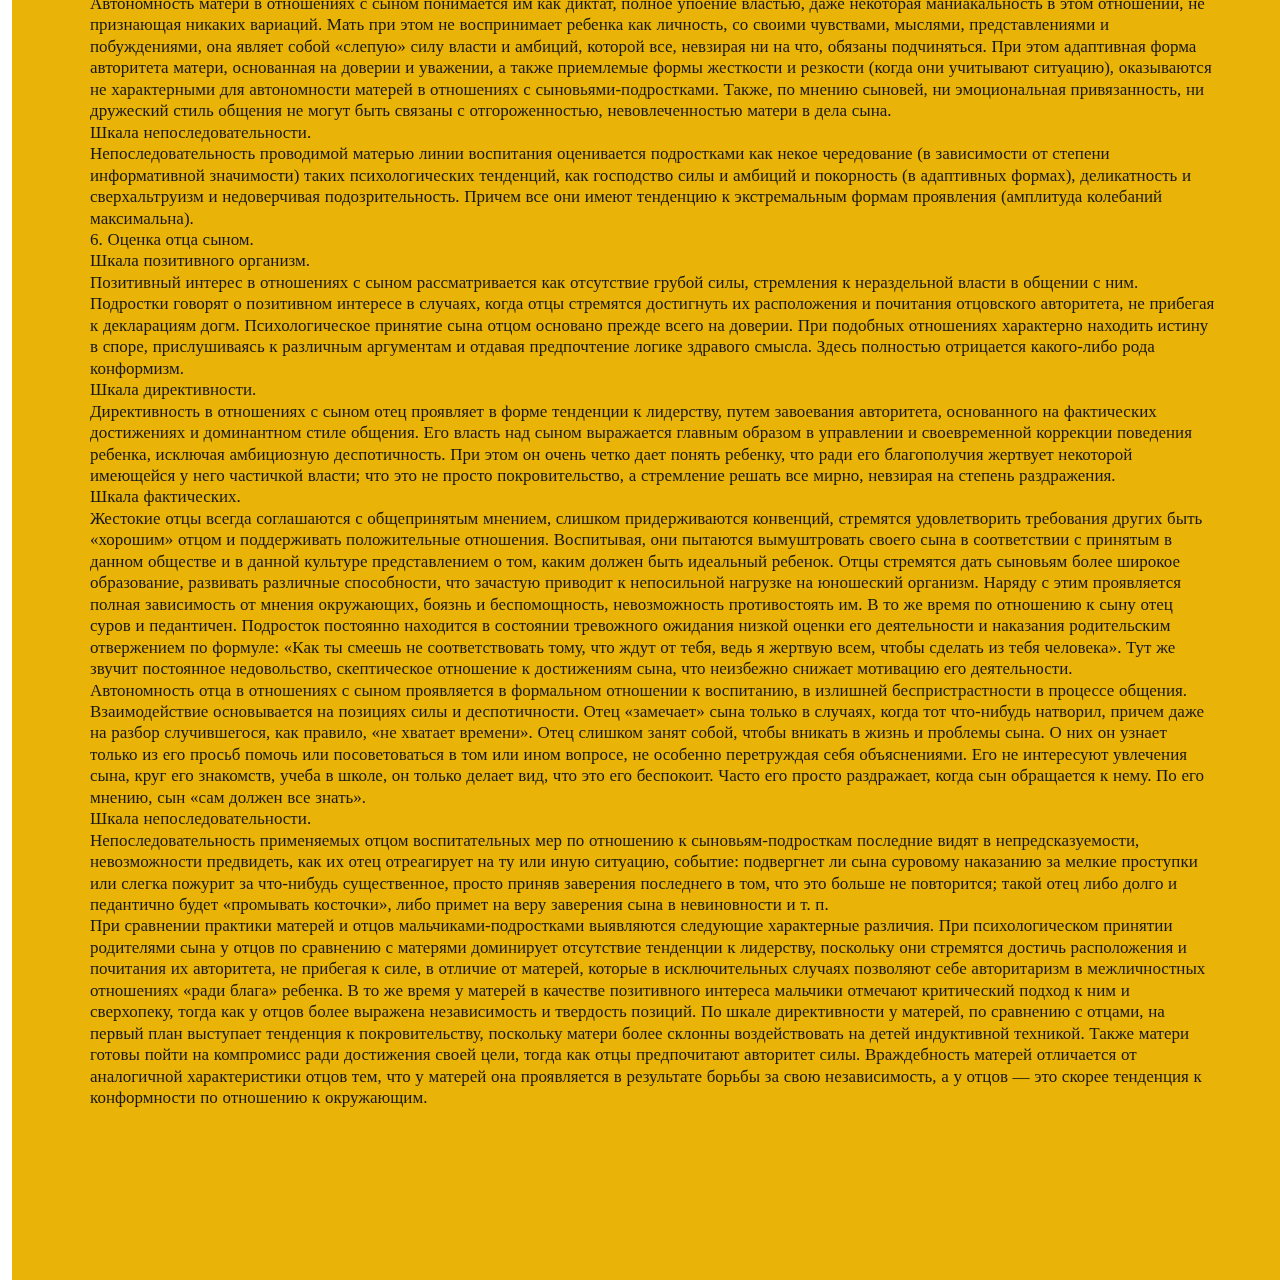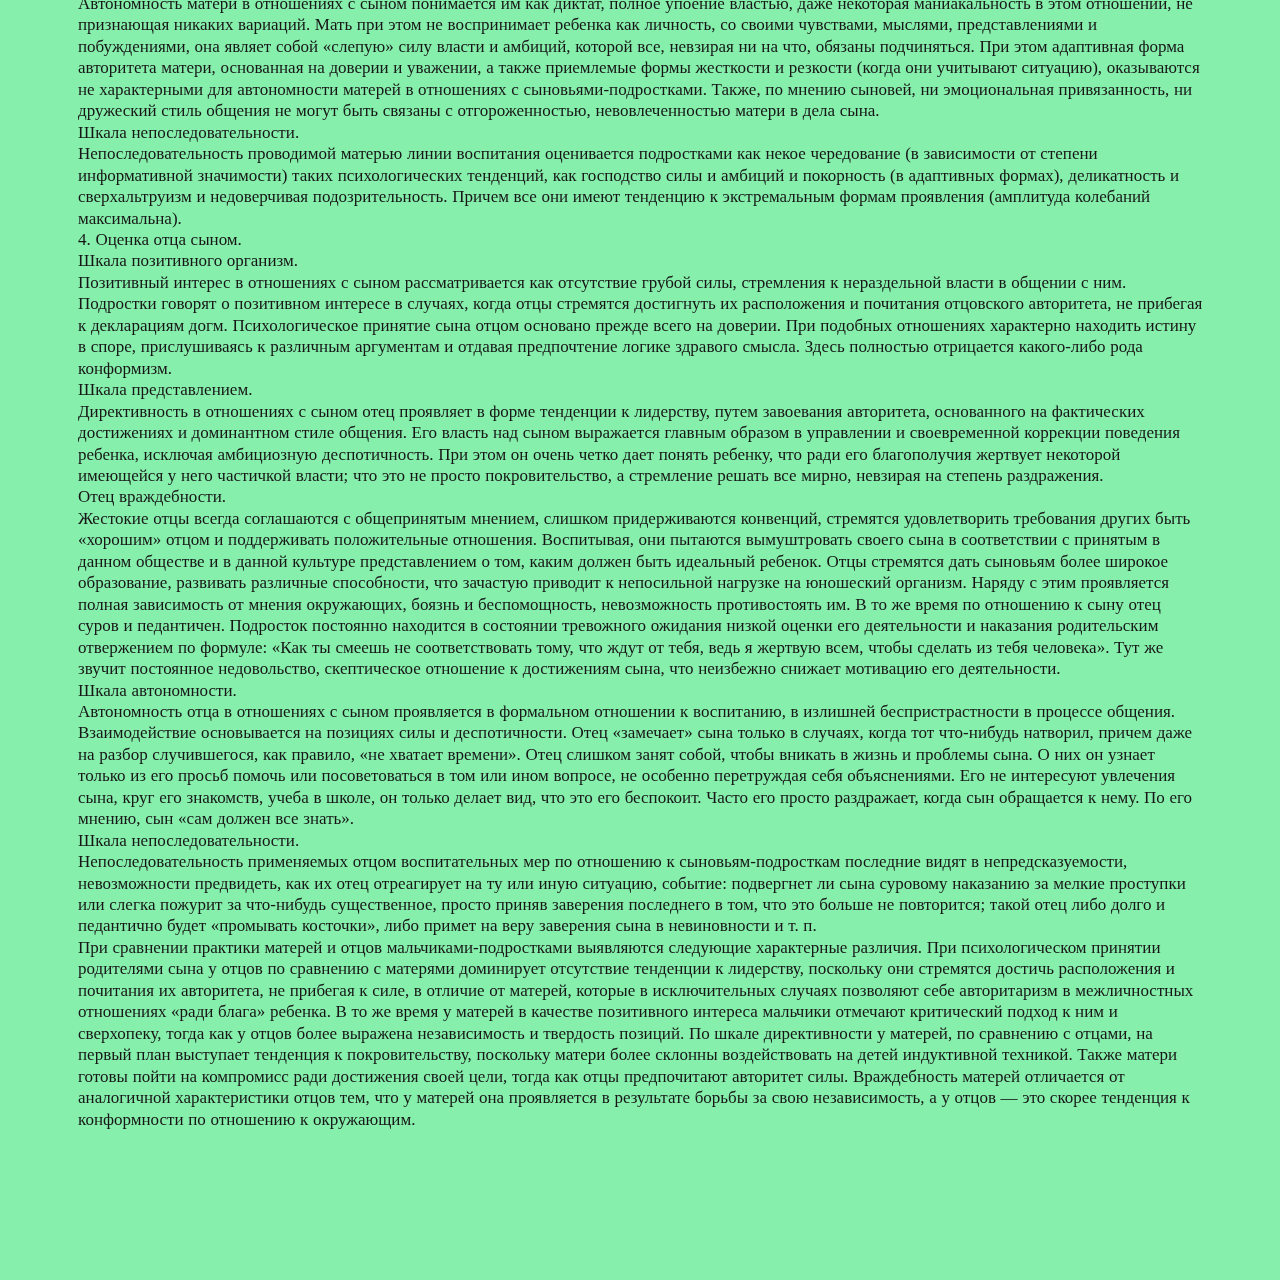--- a/index.html
+++ b/index.html
@@ -11,21 +11,22 @@
   }
   body {
     width: 1280px;
     height: 1280px;
     overflow: hidden;
     position: relative;
   }
   .doc-page {
     position: absolute;
     inset: 0;
-    background: #86efac;
+    background: #eab308;
+    margin-left: 12px;
   }
   .doc-column {
     position: absolute;
     left: 78px;
     top: -7px;            
     width: 1126px;
     font-family: "Liberation Serif", "DejaVu Serif", serif;
     font-size: 17px;
     line-height: 21.45px;
     color: #161616;
@@ -43,26 +44,25 @@
   }
 </style>
 </head>
 <body style="background: rgb(255, 255, 255);">
 
 <main class="doc-page">
   <div id="doc-column" class="doc-column" style="color: rgb(22, 22, 22);">
       <p class="para">Автономность матери в отношениях с сыном понимается им как диктат, полное упоение властью, даже некоторая маниакальность в этом отношении, не признающая никаких вариаций. Мать при этом не воспринимает ребенка как личность, со своими чувствами, мыслями, представлениями и побуждениями, она являет собой «слепую» силу власти и амбиций, которой все, невзирая ни на что, обязаны подчиняться. При этом адаптивная форма авторитета матери, основанная на доверии и уважении, а также приемлемые формы жесткости и резкости (когда они учитывают ситуацию), оказываются не характерными для автономности матерей в отношениях с сыновьями-подростками. Также, по мнению сыновей, ни эмоциональная привязанность, ни дружеский стиль общения не могут быть связаны с отгороженностью, невовлеченностью матери в дела сына.</p>
       <p class="heading-italic">Шкала непоследовательности.</p>
       <p class="para">Непоследовательность проводимой матерью линии воспитания оценивается подростками как некое чередование (в зависимости от степени информативной значимости) таких психологических тенденций, как господство силы и амбиций и покорность (в адаптивных формах), деликатность и сверхальтруизм и недоверчивая подозрительность. Причем все они имеют тенденцию к экстремальным формам проявления (амплитуда колебаний максимальна).</p>
-      <p class="heading-italic">4. Оценка отца сыном.</p>
+      <p class="heading-italic">6. Оценка отца сыном.</p>
       <p class="heading-italic">Шкала позитивного организм.</p>
       <p class="para">Позитивный интерес в отношениях с сыном рассматривается как отсутствие грубой силы, стремления к нераздельной власти в общении с ним. Подростки говорят о позитивном интересе в случаях, когда отцы стремятся достигнуть их расположения и почитания отцовского авторитета, не прибегая к декларациям догм. Психологическое принятие сына отцом основано прежде всего на доверии. При подобных отношениях характерно находить истину в споре, прислушиваясь к различным аргументам и отдавая предпочтение логике здравого смысла. Здесь полностью отрицается какого-либо рода конформизм.</p>
-      <p class="heading-italic">Шкала представлением.</p>
+      <p class="heading-italic">Шкала директивности.</p>
       <p class="para">Директивность в отношениях с сыном отец проявляет в форме тенденции к лидерству, путем завоевания авторитета, основанного на фактических достижениях и доминантном стиле общения. Его власть над сыном выражается главным образом в управлении и своевременной коррекции поведения ребенка, исключая амбициозную деспотичность. При этом он очень четко дает понять ребенку, что ради его благополучия жертвует некоторой имеющейся у него частичкой власти; что это не просто покровительство, а стремление решать все мирно, невзирая на степень раздражения.</p>
-      <p class="heading-italic">Отец враждебности.</p>
+      <p class="heading-italic">Шкала фактических.</p>
       <p class="para">Жестокие отцы всегда соглашаются с общепринятым мнением, слишком придерживаются конвенций, стремятся удовлетворить требования других быть «хорошим» отцом и поддерживать положительные отношения. Воспитывая, они пытаются вымуштровать своего сына в соответствии с принятым в данном обществе и в данной культуре представлением о том, каким должен быть идеальный ребенок. Отцы стремятся дать сыновьям более широкое образование, развивать различные способности, что зачастую приводит к непосильной нагрузке на юношеский организм. Наряду с этим проявляется полная зависимость от мнения окружающих, боязнь и беспомощность, невозможность противостоять им. В то же время по отношению к сыну отец суров и педантичен. Подросток постоянно находится в состоянии тревожного ожидания низкой оценки его деятельности и наказания родительским отвержением по формуле: «Как ты смеешь не соответствовать тому, что ждут от тебя, ведь я жертвую всем, чтобы сделать из тебя человека». Тут же звучит постоянное недовольство, скептическое отношение к достижениям сына, что неизбежно снижает мотивацию его деятельности.</p>
-      <p class="heading-italic">Шкала автономности.</p>
       <p class="para">Автономность отца в отношениях с сыном проявляется в формальном отношении к воспитанию, в излишней беспристрастности в процессе общения. Взаимодействие основывается на позициях силы и деспотичности. Отец «замечает» сына только в случаях, когда тот что-нибудь натворил, причем даже на разбор случившегося, как правило, «не хватает времени». Отец слишком занят собой, чтобы вникать в жизнь и проблемы сына. О них он узнает только из его просьб помочь или посоветоваться в том или ином вопросе, не особенно перетруждая себя объяснениями. Его не интересуют увлечения сына, круг его знакомств, учеба в школе, он только делает вид, что это его беспокоит. Часто его просто раздражает, когда сын обращается к нему. По его мнению, сын «сам должен все знать».</p>
       <p class="heading-italic">Шкала непоследовательности.</p>
       <p class="para">Непоследовательность применяемых отцом воспитательных мер по отношению к сыновьям-подросткам последние видят в непредсказуемости, невозможности предвидеть, как их отец отреагирует на ту или иную ситуацию, событие: подвергнет ли сына суровому наказанию за мелкие проступки или слегка пожурит за что-нибудь существенное, просто приняв заверения последнего в том, что это больше не повторится; такой отец либо долго и педантично будет «промывать косточки», либо примет на веру заверения сына в невиновности и т. п.</p>
       <p class="para">При сравнении практики матерей и отцов мальчиками-подростками выявляются следующие характерные различия. При психологическом принятии родителями сына у отцов по сравнению с матерями доминирует отсутствие тенденции к лидерству, поскольку они стремятся достичь расположения и почитания их авторитета, не прибегая к силе, в отличие от матерей, которые в исключительных случаях позволяют себе авторитаризм в межличностных отношениях «ради блага» ребенка. В то же время у матерей в качестве позитивного интереса мальчики отмечают критический подход к ним и сверхопеку, тогда как у отцов более выражена независимость и твердость позиций. По шкале директивности у матерей, по сравнению с отцами, на первый план выступает тенденция к покровительству, поскольку матери более склонны воздействовать на детей индуктивной техникой. Также матери готовы пойти на компромисс ради достижения своей цели, тогда как отцы предпочитают авторитет силы. Враждебность матерей отличается от аналогичной характеристики отцов тем, что у матерей она проявляется в результате борьбы за свою независимость, а у отцов — это скорее тенденция к конформности по отношению к окружающим.</p>
     </div>
 </main>
 
 </body></html>

